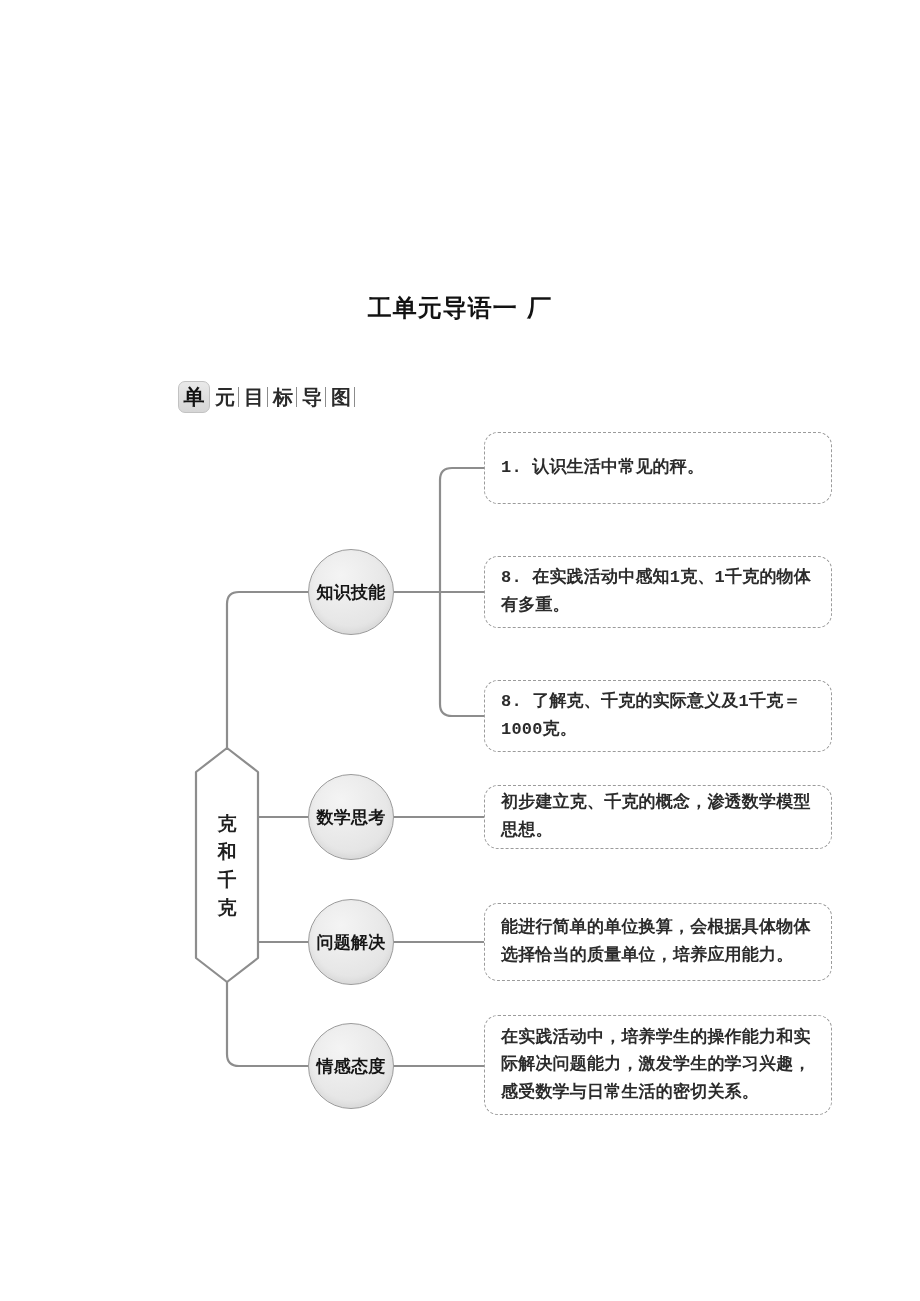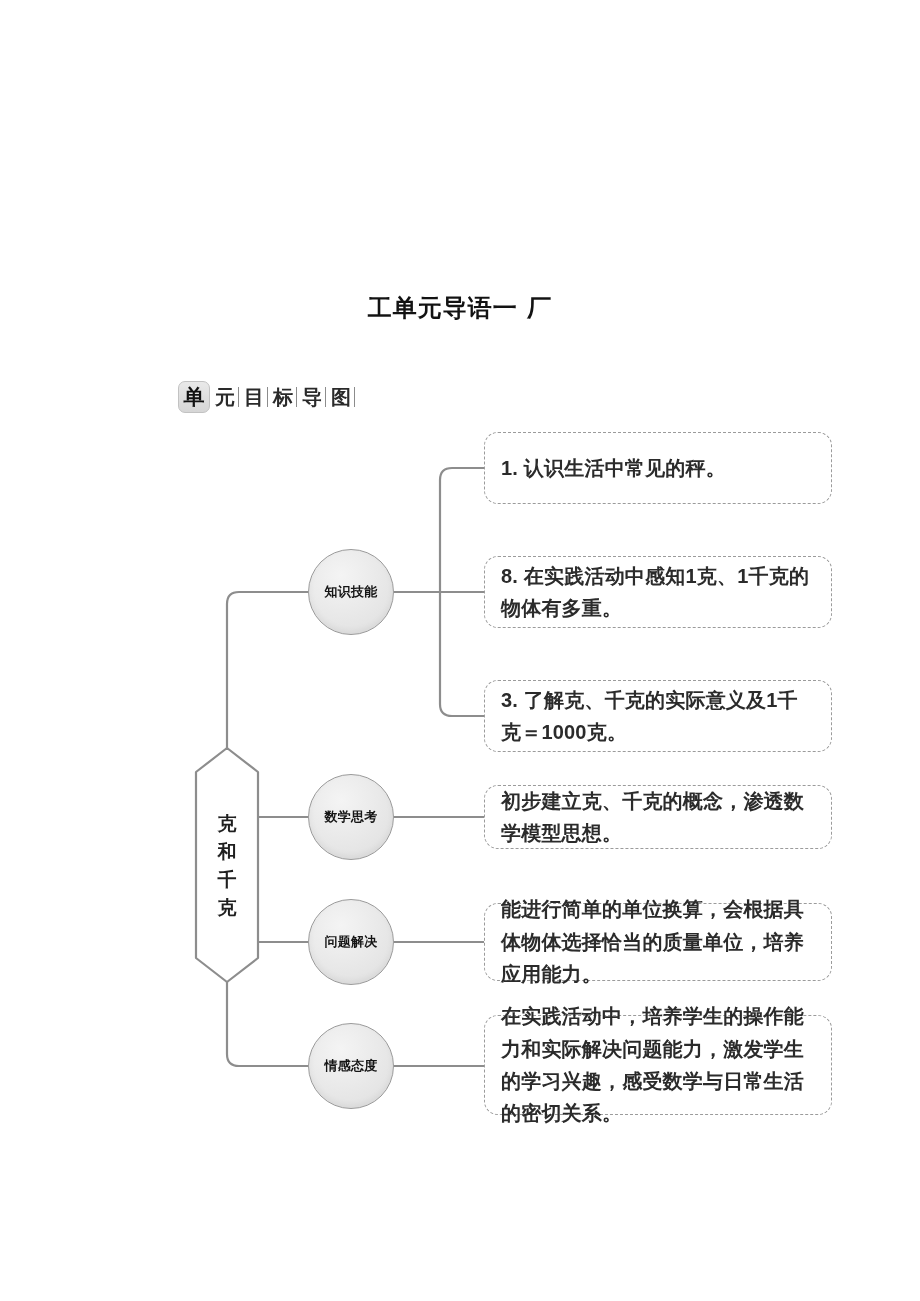--- a/index.html
+++ b/index.html
@@ -133,45 +133,45 @@
     border-radius: 50%;
     background: radial-gradient(circle at 38% 30%, #f4f4f4 0%, #eaeaea 45%, #dedede 100%);
     border: 1px solid #9a9a9a;
     box-sizing: border-box;
     display: flex;
     align-items: center;
     justify-content: center;
     box-shadow: inset 0 -3px 6px rgba(0,0,0,0.05);
   }
   .circle-node .cn-text {
-    font-size: 13px;
+    font-size: 17px;
     font-weight: 700;
     color: #151515;
     font-family: "DejaVu Sans", "Liberation Sans", sans-serif;
     white-space: nowrap;
     letter-spacing: 0.3px;
   }
 
   
   .leaf-box {
     position: absolute;
     box-sizing: border-box;
     border: 1.4px dashed #9b9b9b;
     border-radius: 14px;
     background: #ffffff;
     display: flex;
     align-items: center;
     padding: 10px 16px;
   }
   .leaf-text {
-    font-size: 20px;
+    font-size: 17px;
     font-weight: 700;
     line-height: 1.62;
     color: #2b2b2b;
-    font-family: Liberation Sans, sans-serif;
+    font-family: Liberation Mono, monospace;
     letter-spacing: 0.2px;
   }
 </style>
 </head>
 <body>
 
 <div id="page">
 
 
   <div class="doc-subtitle">工单元导语一 厂</div>
@@ -252,21 +252,21 @@
 
   <div class="leaf-box" style="left:484px; top:432px; width:348px; height:72px;">
     <span class="leaf-text">1. 认识生活中常见的秤。</span>
   </div>
 
   <div class="leaf-box" style="left:484px; top:556px; width:348px; height:72px;">
     <span class="leaf-text">8. 在实践活动中感知1克、1千克的物体有多重。</span>
   </div>
 
   <div class="leaf-box" style="left:484px; top:680px; width:348px; height:72px;">
-    <span class="leaf-text">3. 了解克、千克的实际意义及1千克＝1000克。</span>
+    <span class="leaf-text">8. 了解克、千克的实际意义及1千克＝1000克。</span>
   </div>
 
   <div class="leaf-box" style="left:484px; top:785px; width:348px; height:64px;">
     <span class="leaf-text">初步建立克、千克的概念，渗透数学模型思想。</span>
   </div>
 
   <div class="leaf-box" style="left:484px; top:903px; width:348px; height:78px;">
     <span class="leaf-text">能进行简单的单位换算，会根据具体物体选择恰当的质量单位，培养应用能力。</span>
   </div>
 

